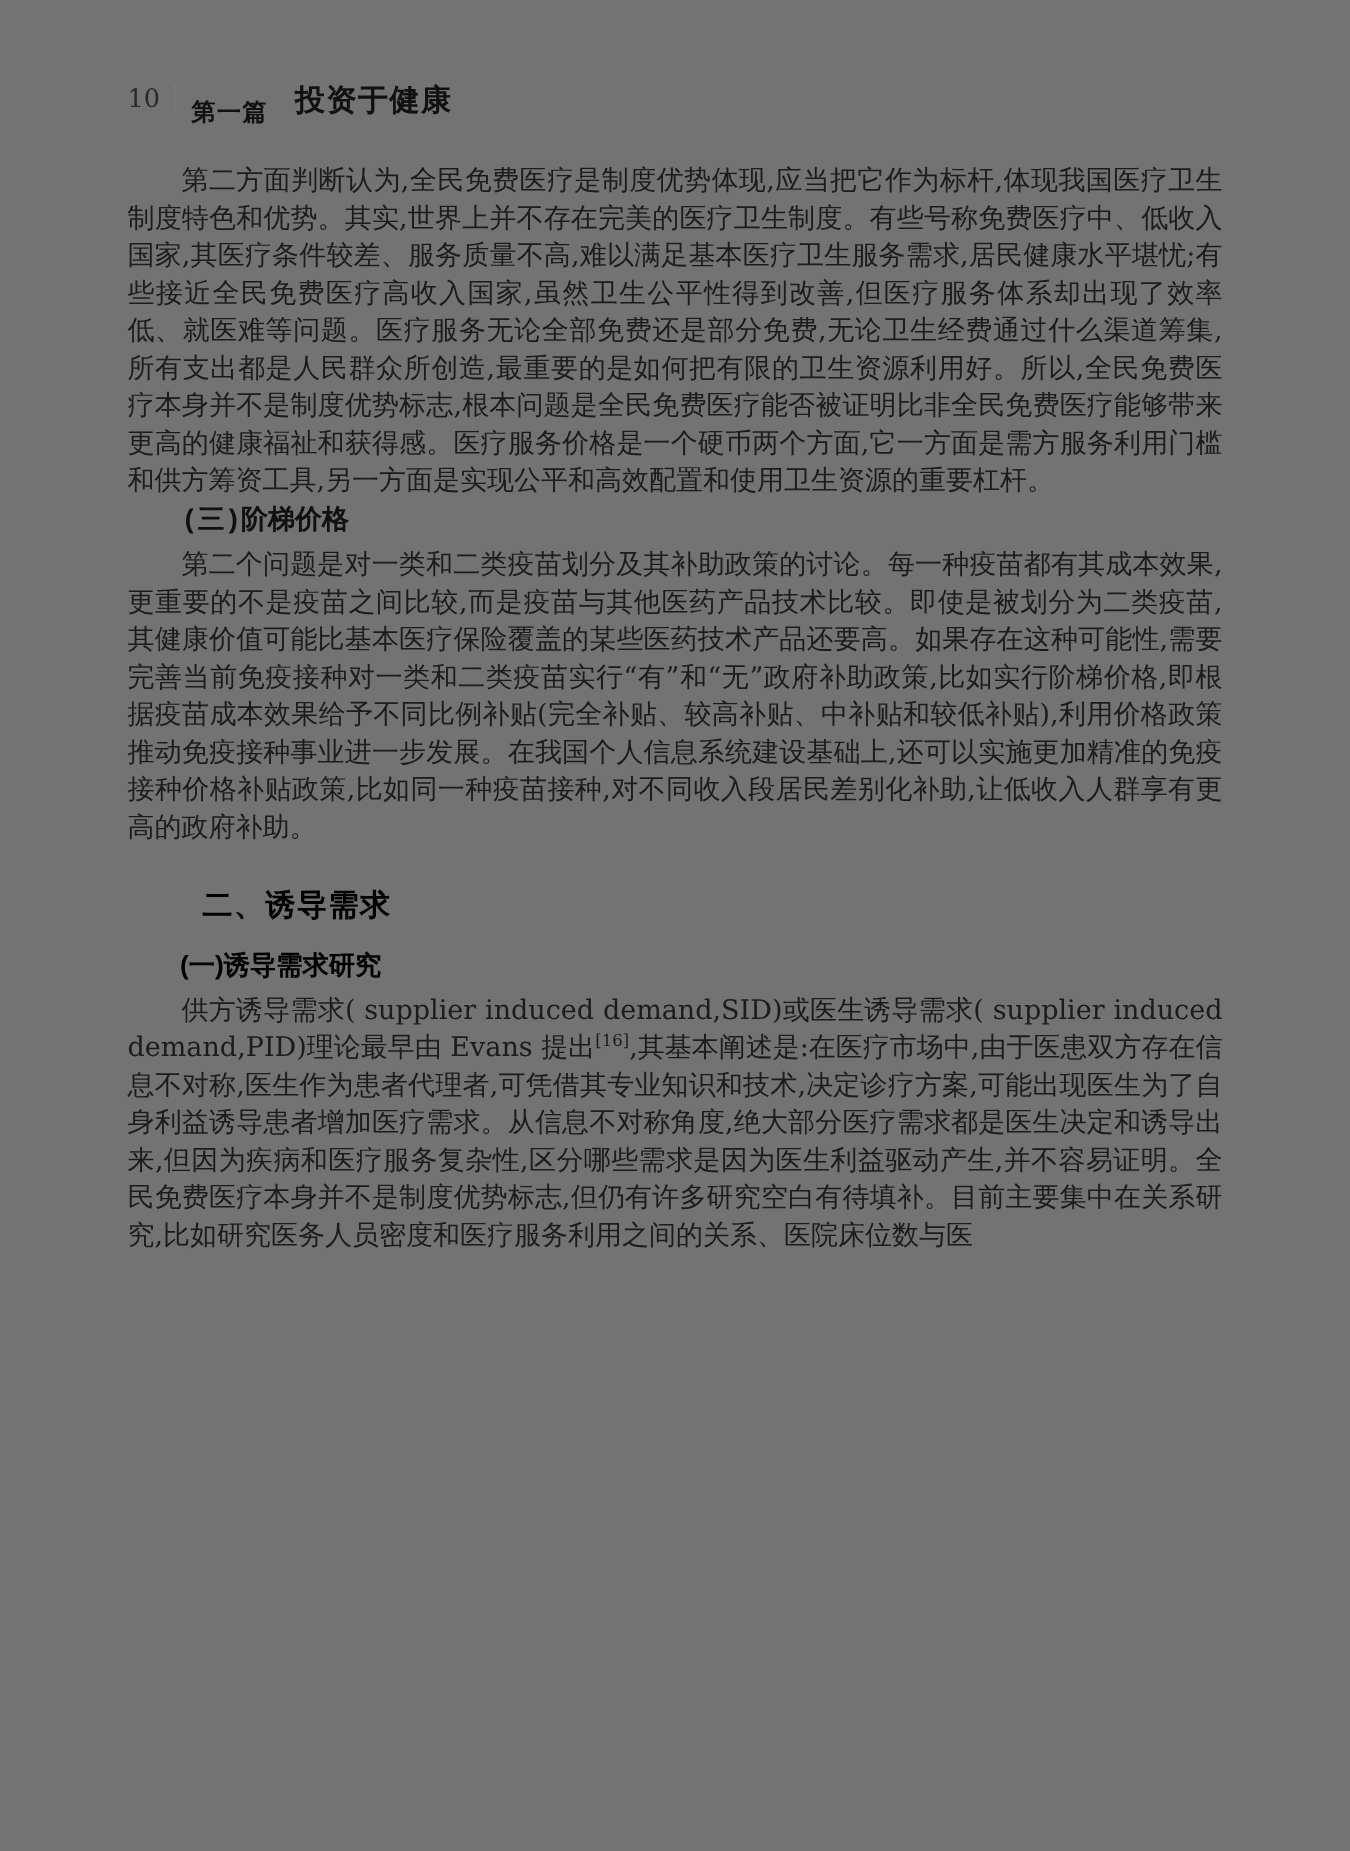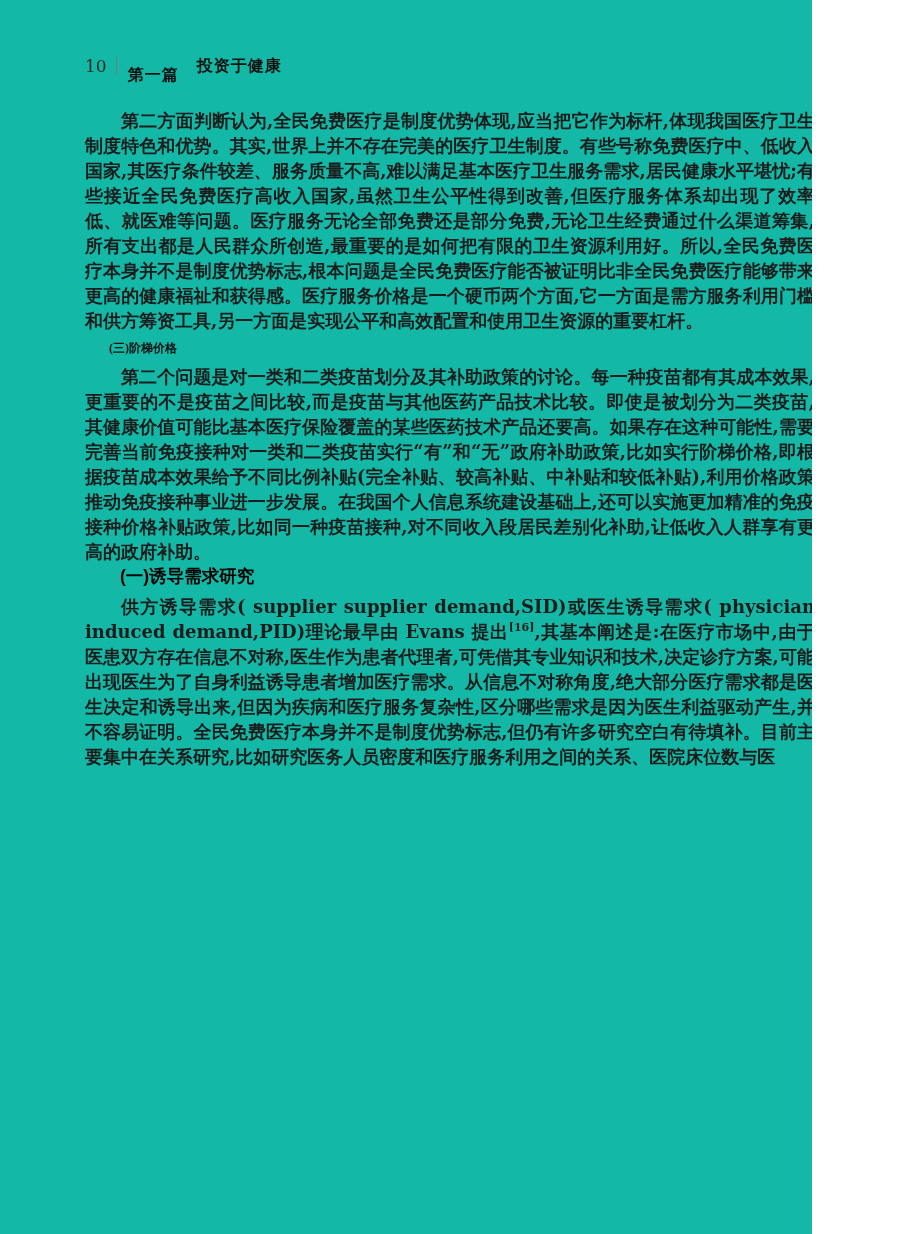--- a/index.html
+++ b/index.html
@@ -2,23 +2,23 @@
 <html><head>
 <meta charset="utf-8">
 <style>
   html, body {
     margin: 0;
     padding: 0;
     background: #ffffff;
   }
   .page {
     position: relative;
-    width: 812px;
+    width: 900px;
     height: 1234px;
-    background: #14b8a6;
+    background: #737373;
     overflow: hidden;
     font-family: "DejaVu Serif", serif;
     color: #1c1c1c;
   }
   
   .page-header {
     position: absolute;
     top: 54px;
     left: 85px;
     display: flex;
@@ -41,46 +41,45 @@
     font-weight: bold;
     font-size: 16px;
     color: #111;
     margin-right: 18px;
     letter-spacing: 1px;
     margin-top: 18px;
   }
   .header-title {
     font-family: "DejaVu Sans", sans-serif;
     font-weight: bold;
-    font-size: 16px;
+    font-size: 20px;
     color: #111;
     letter-spacing: 1px;
   }
   
   .content {
     position: absolute;
     top: 108px;
     left: 85px;
     width: 730px;
     font-size: 18px;
     line-height: 25px;
     text-align: justify;
     text-justify: inter-ideograph;
   }
   .content p {
     margin: 0;
     text-indent: 2em;
-    font-weight: bold;
   }
   .h3 {
     margin: 3px 0 3px 0;
     text-indent: 2em;
-    font-family: Liberation Serif, serif;
+    font-family: Liberation Mono, monospace;
     font-weight: bold;
-    font-size: 12px;
+    font-size: 18px;
     line-height: 25px;
     color: #111;
   }
   .h2 {
     margin: 26px 0 15px 0;
     text-indent: 2.5em;
     font-family: "DejaVu Sans", sans-serif;
     font-weight: bold;
     font-size: 20px;
     line-height: 26px;
@@ -117,22 +116,23 @@
 
   <main class="content">
 
     <p>第二方面判断认为,全民免费医疗是制度优势体现,应当把它作为标杆,体现我国医疗卫生制度特色和优势。其实,世界上并不存在完美的医疗卫生制度。有些号称免费医疗中、低收入国家,其医疗条件较差、服务质量不高,难以满足基本医疗卫生服务需求,居民健康水平堪忧;有些接近全民免费医疗高收入国家,虽然卫生公平性得到改善,但医疗服务体系却出现了效率低、就医难等问题。医疗服务无论全部免费还是部分免费,无论卫生经费通过什么渠道筹集,所有支出都是人民群众所创造,最重要的是如何把有限的卫生资源利用好。所以,全民免费医疗本身并不是制度优势标志,根本问题是全民免费医疗能否被证明比非全民免费医疗能够带来更高的健康福祉和获得感。医疗服务价格是一个硬币两个方面,它一方面是需方服务利用门槛和供方筹资工具,另一方面是实现公平和高效配置和使用卫生资源的重要杠杆。</p>
 
     <h3 class="h3">(三)阶梯价格</h3>
 
 
     <p>第二个问题是对一类和二类疫苗划分及其补助政策的讨论。每一种疫苗都有其成本效果,更重要的不是疫苗之间比较,而是疫苗与其他医药产品技术比较。即使是被划分为二类疫苗,其健康价值可能比基本医疗保险覆盖的某些医药技术产品还要高。如果存在这种可能性,需要完善当前免疫接种对一类和二类疫苗实行“有”和“无”政府补助政策,比如实行阶梯价格,即根据疫苗成本效果给予不同比例补贴(完全补贴、较高补贴、中补贴和较低补贴),利用价格政策推动免疫接种事业进一步发展。在我国个人信息系统建设基础上,还可以实施更加精准的免疫接种价格补贴政策,比如同一种疫苗接种,对不同收入段居民差别化补助,让低收入人群享有更高的政府补助。</p>
 
+    <h2 class="h2">二、诱导需求</h2>
 
     <h3 class="h3sub">(一)诱导需求研究</h3>
 
 
     <p>
-      <span>供方诱导需求( supplier supplier demand,SID)或医生诱导需求( physician induced demand,PID)理论最早由 Evans 提出</span><sup class="cite">[16]</sup><span>,其基本阐述是:在医疗市场中,由于医患双方存在信息不对称,医生作为患者代理者,可凭借其专业知识和技术,决定诊疗方案,可能出现医生为了自身利益诱导患者增加医疗需求。从信息不对称角度,绝大部分医疗需求都是医生决定和诱导出来,但因为疾病和医疗服务复杂性,区分哪些需求是因为医生利益驱动产生,并不容易证明。全民免费医疗本身并不是制度优势标志,但仍有许多研究空白有待填补。目前主要集中在关系研究,比如研究医务人员密度和医疗服务利用之间的关系、医院床位数与医</span>
+      <span>供方诱导需求( supplier induced demand,SID)或医生诱导需求( supplier induced demand,PID)理论最早由 Evans 提出</span><sup class="cite">[16]</sup><span>,其基本阐述是:在医疗市场中,由于医患双方存在信息不对称,医生作为患者代理者,可凭借其专业知识和技术,决定诊疗方案,可能出现医生为了自身利益诱导患者增加医疗需求。从信息不对称角度,绝大部分医疗需求都是医生决定和诱导出来,但因为疾病和医疗服务复杂性,区分哪些需求是因为医生利益驱动产生,并不容易证明。全民免费医疗本身并不是制度优势标志,但仍有许多研究空白有待填补。目前主要集中在关系研究,比如研究医务人员密度和医疗服务利用之间的关系、医院床位数与医</span>
     </p>
 
   </main>
 </div>
 
 </body></html>

